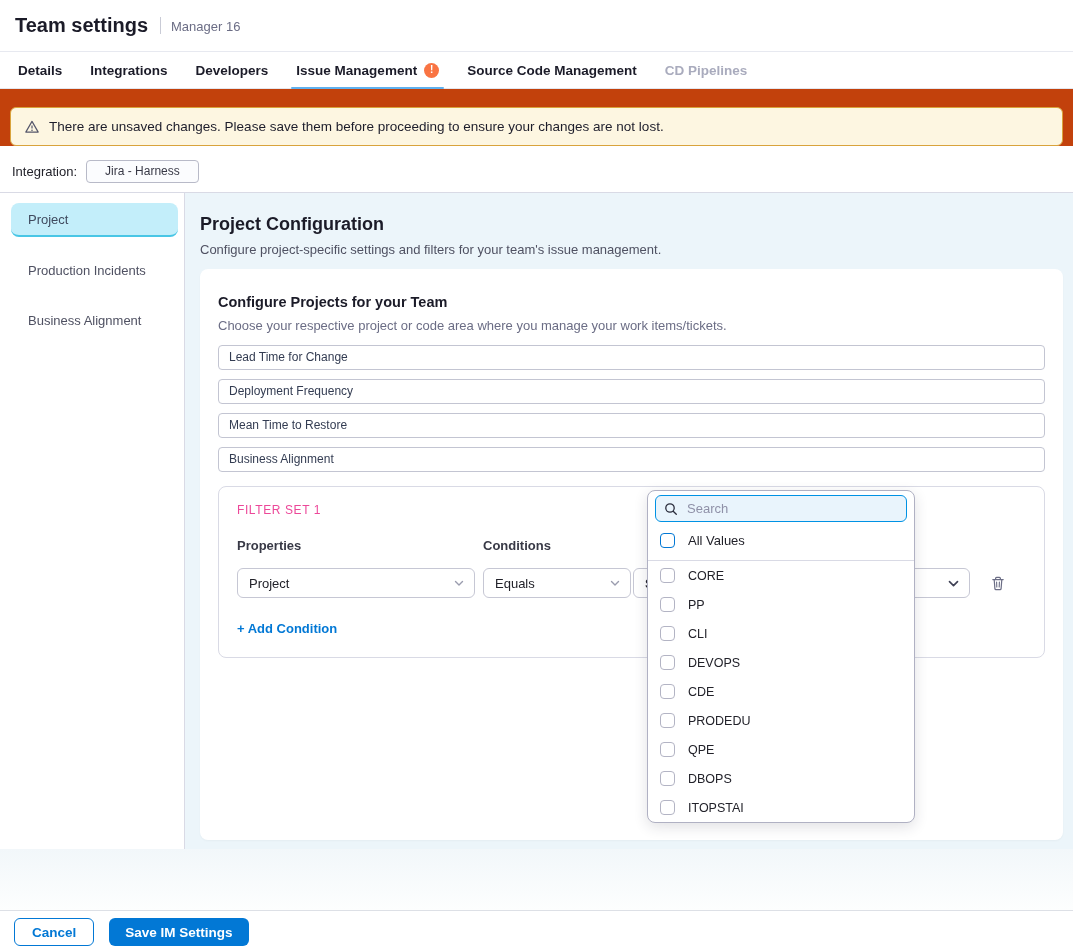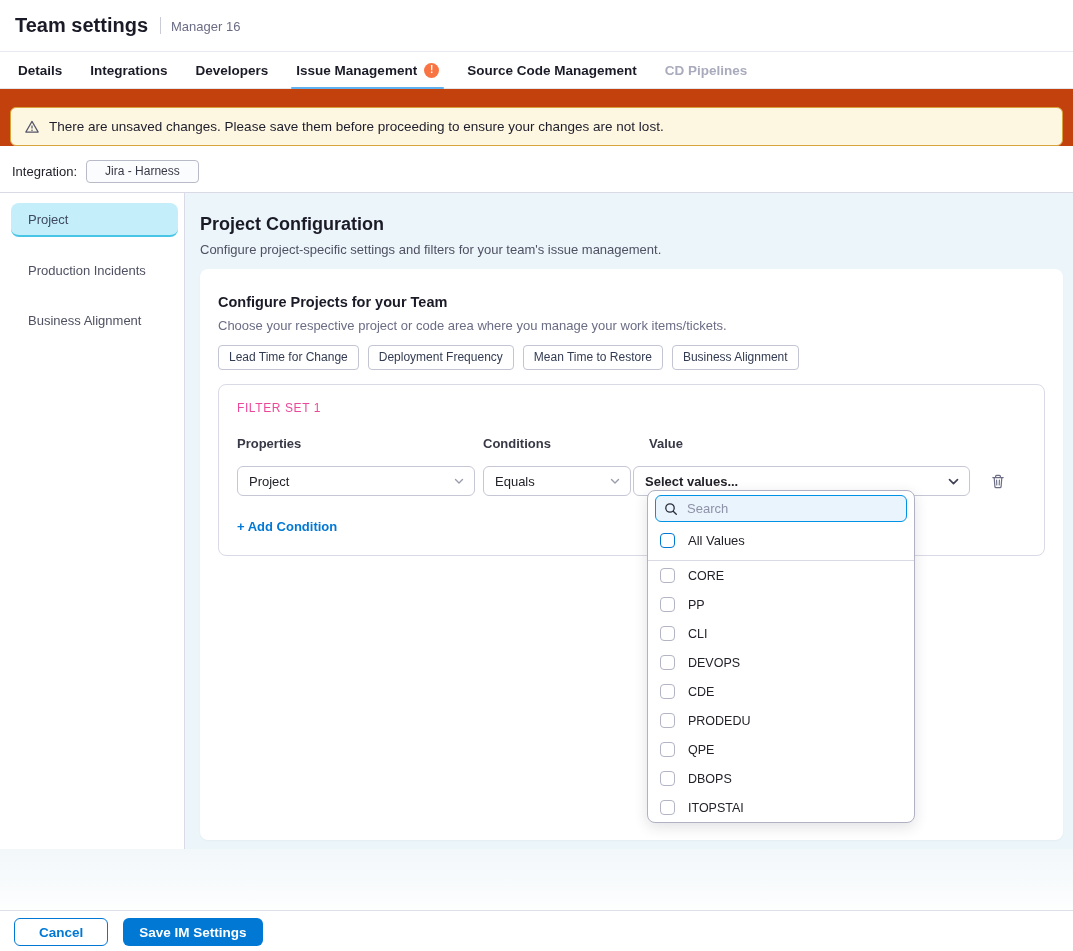--- a/index.html
+++ b/index.html
@@ -40,41 +40,41 @@
                font-size:13px; color:#4f5162; border-radius:8px; cursor:pointer; }
   .side-item.active { background:#c3eefa; border-bottom:2px solid #49c6e5; color:#3f4a5e; }
 
   .pane { flex:1; min-width:0; background:#ecf5fa; padding:13px 10px 0 15px; }
   .pane h2 { font-size:18px; font-weight:700; margin:8px 0 0; color:#1b1b28; }
   .pane-sub { font-size:13px; color:#4f5162; margin:7px 0 0; }
 
   .card { margin-top:12px; background:#fff; border-radius:8px; height:571px; padding:25px 18px; box-shadow:0 1px 2px rgba(40,41,61,.04); }
   .card h3 { font-size:14.5px; font-weight:700; margin:0; color:#1b1b28; }
   .card-sub { font-size:13px; color:#6b6d85; margin:8px 0 0; }
-  .chips { display:flex; gap:9px; margin-top:12px; }
+  .chips { display:flex; gap:9px; margin-top:12px;flex-direction:column; }
   .chip { border:1px solid #c3c5d2; border-radius:4px; padding:4px 10px 5px; font-size:12px; color:#333c52; background:#fff; cursor:pointer; white-space:nowrap; }
 
   .filter-box { margin-top:14px; border:1px solid #d9dae5; border-radius:8px; padding:16px 18px 20px; }
   .fs-title { font-size:12px; font-weight:400; letter-spacing:.6px; color:#ec4899; }
   .col-labels { display:flex; margin-top:21px; font-size:13px; font-weight:700; color:#383946; }
   .col-prop { width:246px; } .col-cond { width:166px; } .col-val { width:337px; }
   .selects-row { display:flex; align-items:center; margin-top:15px; }
   .select { height:30px; border:1px solid #c6c7d4; border-radius:6px; display:flex; align-items:center; justify-content:space-between;
             padding:0 9px 0 11px; font-size:13px; color:#22222a; background:#fff; cursor:pointer; }
   .select.prop { width:238px; margin-right:8px; }
   .select.cond { width:148px; margin-right:2px; }
   .select.val  { width:337px; font-weight:600; }
   .chev { flex:none; display:flex; }
   .trash { margin-left:18px; background:none; border:none; padding:2px; cursor:pointer; display:flex; }
   .add-cond { margin-top:23px; color:#0278d5; font-size:13px; font-weight:700; cursor:pointer; display:inline-block; }
 
   
   .bottom-band { height:61px; background:linear-gradient(#f2f7fa,#fdfefe); }
   footer { height:43px; border-top:1px solid #dde0e6; display:flex; align-items:center; padding:0 14px; gap:15px; background:#fff; }
-  .btn-outline { height:28px; padding:0 24px; border:1.5px solid #0278d5; border-radius:6px; background:#fff; color:#0278d5;
+  .btn-outline { height:28px; padding:0 17px; border:1.5px solid #0278d5; border-radius:6px; background:#fff; color:#0278d5;
                  font-weight:700; font-size:13.5px; font-family:inherit; cursor:pointer; }
   .btn-solid { height:28px; padding:0 16px; border:none; border-radius:6px; background:#0278d5; color:#fff;
                font-weight:700; font-size:13.5px; font-family:inherit; cursor:pointer; }
 
   
   .dropdown { position:absolute; left:647px; top:490px; width:268px; height:333px; background:#fff;
               border:1px solid #b0b1c3; border-radius:8px; box-shadow:0 4px 14px rgba(40,41,61,.14); overflow:hidden; z-index:20; }
   .search-wrap { margin:4px 7px 0; height:27px; border:1.6px solid #0092e4; border-radius:6px; background:#e9f4fc;
                  display:flex; align-items:center; gap:7px; padding:0 8px; }
   .search-wrap input { border:none; background:transparent; outline:none; font-size:13px; color:#22222a; width:100%; font-family:inherit; }

